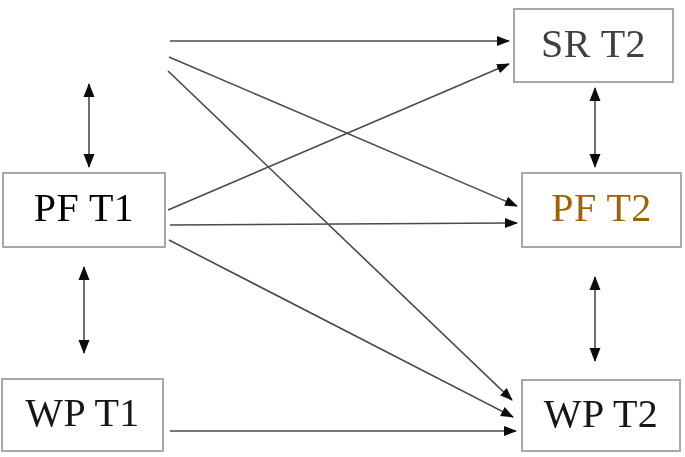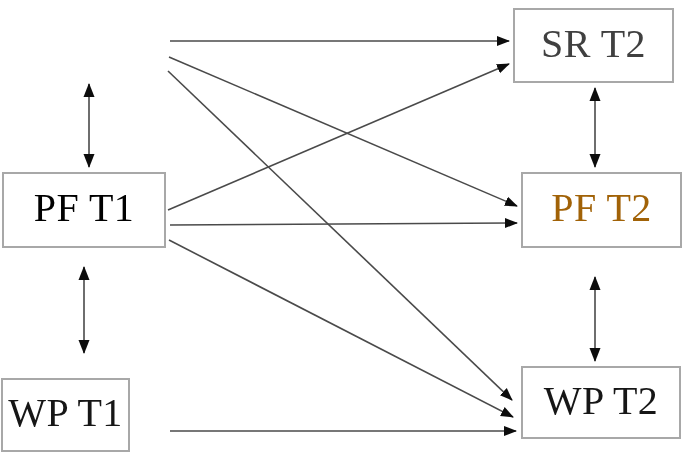--- a/index.html
+++ b/index.html
@@ -62,26 +62,26 @@
         <line x1="89" y1="84" x2="89" y2="167" stroke="#4a4a4a" stroke-width="1.6" marker-start="url(#arrow-both)" marker-end="url(#arrow-both)"></line>
         <line x1="84" y1="267" x2="84" y2="353" stroke="#4a4a4a" stroke-width="1.6" marker-start="url(#arrow-both)" marker-end="url(#arrow-both)"></line>
         <line x1="595" y1="88" x2="595" y2="167" stroke="#4a4a4a" stroke-width="1.6" marker-start="url(#arrow-both)" marker-end="url(#arrow-both)"></line>
         <line x1="595" y1="277" x2="595" y2="361" stroke="#4a4a4a" stroke-width="1.6" marker-start="url(#arrow-both)" marker-end="url(#arrow-both)"></line>
       </g>
   </svg>
 
   <div class="node" style="left: 2px; top: 172px; width: 164px; height: 76px; border-color: rgb(168, 168, 168); background: rgb(255, 255, 255);">
     <span class="label" style="color: #000000;">PF T1</span>
   </div>
-  <div class="node" style="left: 1px; top: 378px; width: 129px; height: 74px; border-color: rgb(168, 168, 168); background: rgb(255, 255, 255);">
+  <div class="node" style="left: 1px; top: 378px; width: 163px; height: 74px; border-color: rgb(168, 168, 168); background: rgb(255, 255, 255);">
     <span class="label" style="color: rgb(22, 22, 22);">WP T1</span>
   </div>
   <div class="node" style="left: 513px; top: 8px; width: 161px; height: 75px; border-color: rgb(168, 168, 168); background: rgb(255, 255, 255);">
     <span class="label" style="color: #404040;">SR T2</span>
   </div>
   <div class="node" style="left: 521px; top: 172px; width: 161px; height: 76px; border-color: rgb(168, 168, 168); background: rgb(255, 255, 255);">
     <span class="label" style="color: #a16207;">PF T2</span>
   </div>
-  <div class="node" style="left: 521px; top: 366px; width: 160px; height: 73px; border-color: rgb(168, 168, 168); background: rgb(255, 255, 255);">
+  <div class="node" style="left: 521px; top: 379px; width: 160px; height: 73px; border-color: rgb(168, 168, 168); background: rgb(255, 255, 255);">
     <span class="label" style="color: rgb(22, 22, 22);">WP T2</span>
   </div>
 
 </div>
 
 </body></html>

